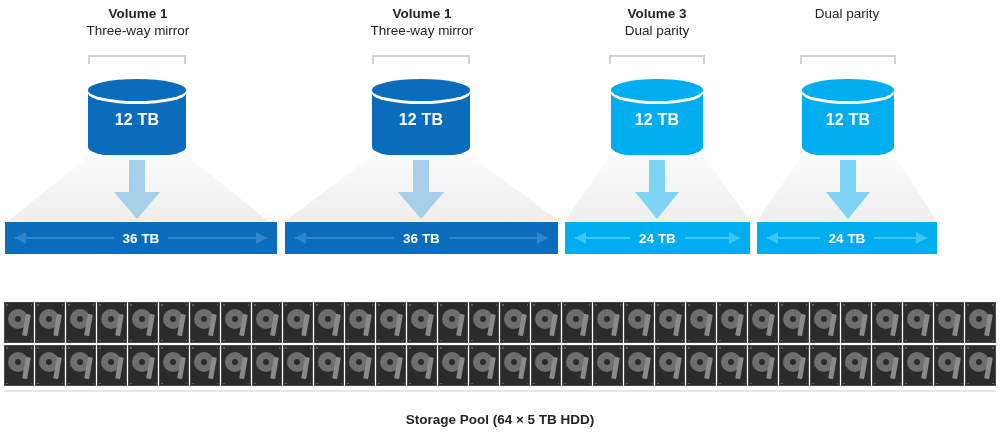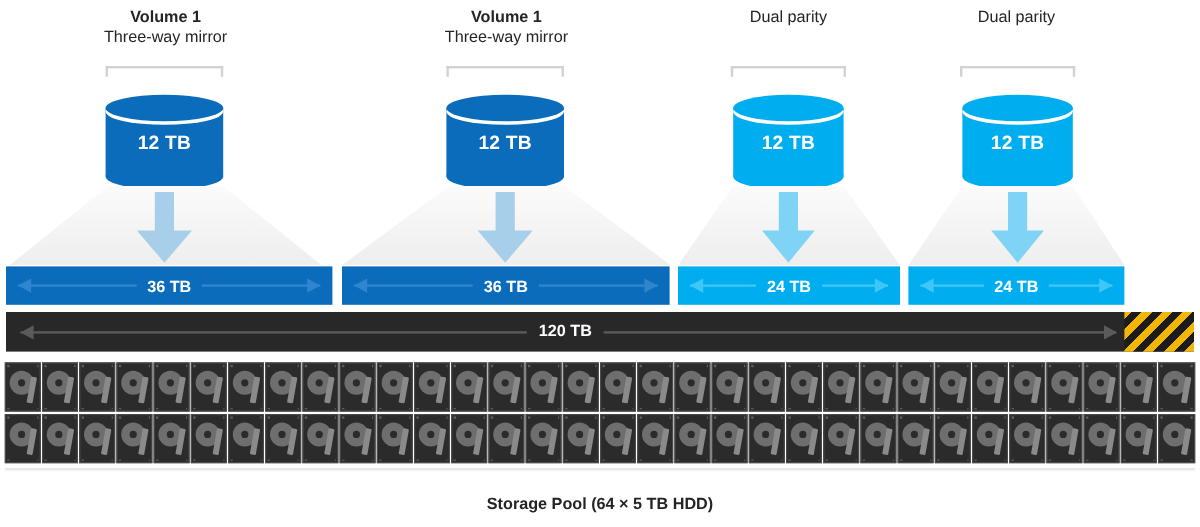--- a/index.html
+++ b/index.html
@@ -226,20 +226,21 @@
   </svg>
 
   <div class="cbar" style="left:285px;top:222px;width:273px;background:#0a6cba;">
     <div class="line" style="background:#2f86cd;"></div>
     <div class="ah" style="left:10px;border-top:6px solid transparent;border-bottom:6px solid transparent;border-right:11px solid #2f86cd;margin-top:-6px;"></div>
     <div class="ah" style="right:10px;border-top:6px solid transparent;border-bottom:6px solid transparent;border-left:11px solid #2f86cd;margin-top:-6px;"></div>
     <span class="txt" style="background:#0a6cba;">36 TB</span>
   </div>
 
   <div class="vol-head" style="left:582px;top:5px;width:150px;">
+    <div>Volume 3</div>
     <div class="l2">Dual parity</div>
   </div>
   <div class="bracket" style="left:609px;top:55px;width:96px;"></div>
 
   <div class="cyl" style="left:611px;top:79px;width:92px;height:79px;">
     <div class="body" style="background:#00aef0;"></div>
     <div class="bot" style="background:#00aef0;"></div>
     <div class="cap" style="background:#00aef0;"></div>
     <div class="lbl">12 TB</div>
   </div>
@@ -291,27 +292,20 @@
     <polygon points="15,0 31,0 31,32 45,32 23,59 1,32 15,32" fill="#7fd4f5"></polygon>
   </svg>
 
   <div class="cbar" style="left:757px;top:222px;width:180px;background:#00aef0;">
     <div class="line" style="background:#3ec6f7;"></div>
     <div class="ah" style="left:10px;border-top:6px solid transparent;border-bottom:6px solid transparent;border-right:11px solid #3ec6f7;margin-top:-6px;"></div>
     <div class="ah" style="right:10px;border-top:6px solid transparent;border-bottom:6px solid transparent;border-left:11px solid #3ec6f7;margin-top:-6px;"></div>
     <span class="txt" style="background:#00aef0;">24 TB</span>
   </div>
 
-  <div id="poolbar" style="left:5px;top:260px;width:990px;height:33px;">
-    <div class="line" style="left:12px;right:65px;"></div>
-    <div class="ah" style="left:12px;border-top:6px solid transparent;border-bottom:6px solid transparent;border-right:11px solid #5a5a5a;margin-top:-6px;"></div>
-    <div class="ah" style="left:915px;border-top:6px solid transparent;border-bottom:6px solid transparent;border-left:11px solid #5a5a5a;margin-top:-6px;"></div>
-    <span class="txt" style="left:434px;top:8px;">120 TB</span>
-    <div id="hazard" style="right:0;top:0;width:58px;height:33px;"></div>
-  </div>
 
   <div id="pool-tray" style="left:4px;top:300px;width:992px;height:92px;">
     <div class="hdd-row" style="left:0;top:2px;">
         <div class="hdd" style="width: 30.03px; height: 41px;">
           <span class="s1"></span>
           <span class="s2"></span>
           <span class="s3"></span>
           <span class="s4"></span>
           <span class="platter" style="left:3px;top:6px;width:20px;height:20px;"></span>
           <span class="spindle" style="left:10px;top:13px;width:6px;height:6px;"></span>

